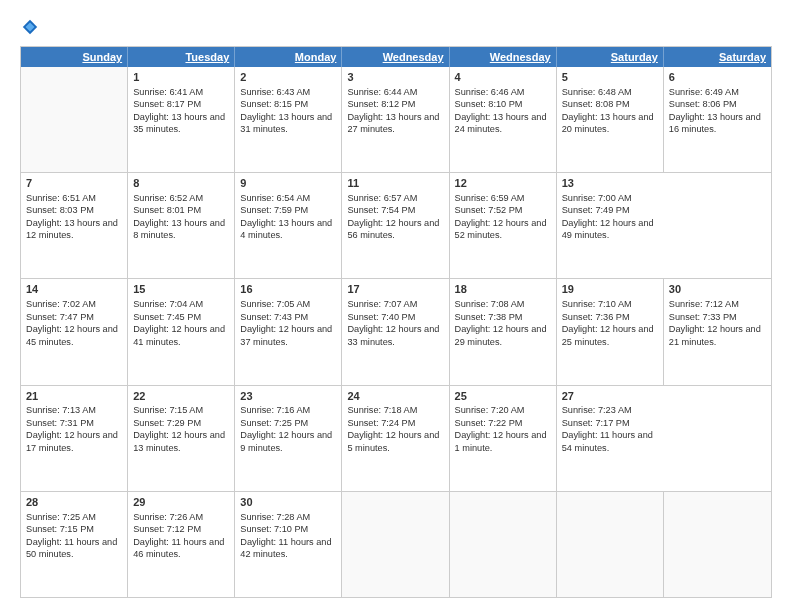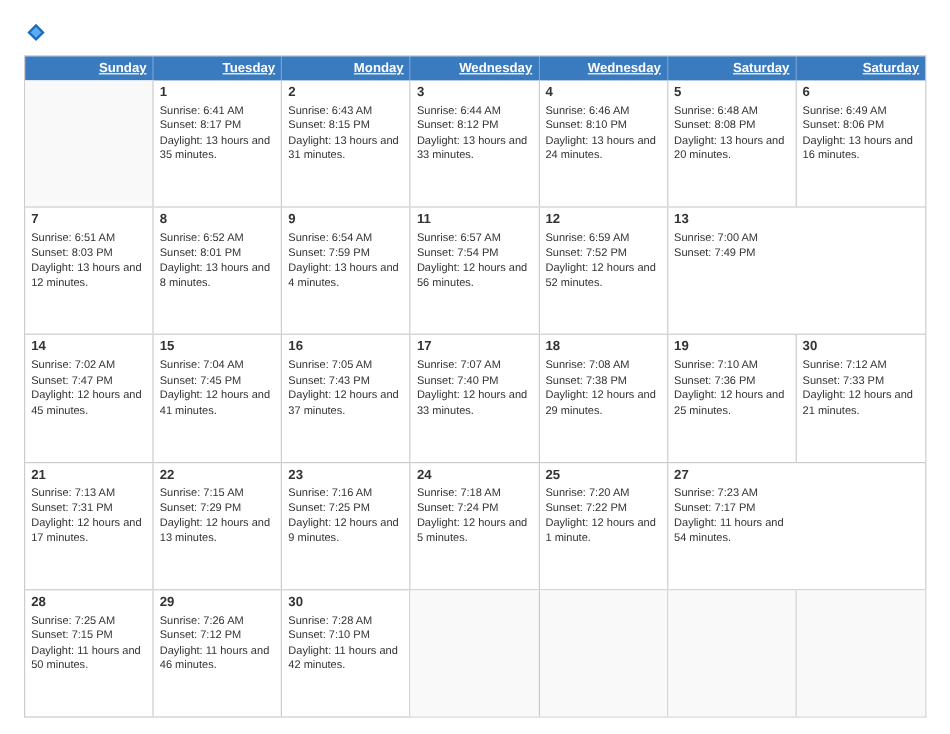--- a/index.html
+++ b/index.html
@@ -137,32 +137,32 @@
         <div class="cal-header-cell">Wednesday</div>
         <div class="cal-header-cell">Wednesday</div>
         <div class="cal-header-cell">Saturday</div>
         <div class="cal-header-cell">Saturday</div>
       </div>
     <div class="cal-body" id="cal-body">
         <div class="cal-row">
           <div class="cal-cell empty"></div>
           <div class="cal-cell"><span class="day-num">1</span><span>Sunrise: 6:41 AM</span><br><span>Sunset: 8:17 PM</span><br><span>Daylight: 13 hours and 35 minutes.</span></div>
           <div class="cal-cell"><span class="day-num">2</span><span>Sunrise: 6:43 AM</span><br><span>Sunset: 8:15 PM</span><br><span>Daylight: 13 hours and 31 minutes.</span></div>
-          <div class="cal-cell"><span class="day-num">3</span><span>Sunrise: 6:44 AM</span><br><span>Sunset: 8:12 PM</span><br><span>Daylight: 13 hours and 33 minutes.</span></div>
+          <div class="cal-cell"><span class="day-num">3</span><span>Sunrise: 6:44 AM</span><br><span>Sunset: 8:12 PM</span><br><span>Daylight: 13 hours and 27 minutes.</span></div>
           <div class="cal-cell"><span class="day-num">4</span><span>Sunrise: 6:46 AM</span><br><span>Sunset: 8:10 PM</span><br><span>Daylight: 13 hours and 24 minutes.</span></div>
           <div class="cal-cell"><span class="day-num">5</span><span>Sunrise: 6:48 AM</span><br><span>Sunset: 8:08 PM</span><br><span>Daylight: 13 hours and 20 minutes.</span></div>
           <div class="cal-cell"><span class="day-num">6</span><span>Sunrise: 6:49 AM</span><br><span>Sunset: 8:06 PM</span><br><span>Daylight: 13 hours and 16 minutes.</span></div>
         </div>
         <div class="cal-row">
           <div class="cal-cell"><span class="day-num">7</span><span>Sunrise: 6:51 AM</span><br><span>Sunset: 8:03 PM</span><br><span>Daylight: 13 hours and 12 minutes.</span></div>
           <div class="cal-cell"><span class="day-num">8</span><span>Sunrise: 6:52 AM</span><br><span>Sunset: 8:01 PM</span><br><span>Daylight: 13 hours and 8 minutes.</span></div>
           <div class="cal-cell"><span class="day-num">9</span><span>Sunrise: 6:54 AM</span><br><span>Sunset: 7:59 PM</span><br><span>Daylight: 13 hours and 4 minutes.</span></div>
           <div class="cal-cell"><span class="day-num">11</span><span>Sunrise: 6:57 AM</span><br><span>Sunset: 7:54 PM</span><br><span>Daylight: 12 hours and 56 minutes.</span></div>
           <div class="cal-cell"><span class="day-num">12</span><span>Sunrise: 6:59 AM</span><br><span>Sunset: 7:52 PM</span><br><span>Daylight: 12 hours and 52 minutes.</span></div>
-          <div class="cal-cell"><span class="day-num">13</span><span>Sunrise: 7:00 AM</span><br><span>Sunset: 7:49 PM</span><br></div>
+          <div class="cal-cell"><span class="day-num">13</span><span>Sunrise: 7:00 AM</span><br><span>Sunset: 7:49 PM</span><br><span>Daylight: 12 hours and 49 minutes.</span></div>
         </div>
         <div class="cal-row">
           <div class="cal-cell"><span class="day-num">14</span><span>Sunrise: 7:02 AM</span><br><span>Sunset: 7:47 PM</span><br><span>Daylight: 12 hours and 45 minutes.</span></div>
           <div class="cal-cell"><span class="day-num">15</span><span>Sunrise: 7:04 AM</span><br><span>Sunset: 7:45 PM</span><br><span>Daylight: 12 hours and 41 minutes.</span></div>
           <div class="cal-cell"><span class="day-num">16</span><span>Sunrise: 7:05 AM</span><br><span>Sunset: 7:43 PM</span><br><span>Daylight: 12 hours and 37 minutes.</span></div>
           <div class="cal-cell"><span class="day-num">17</span><span>Sunrise: 7:07 AM</span><br><span>Sunset: 7:40 PM</span><br><span>Daylight: 12 hours and 33 minutes.</span></div>
           <div class="cal-cell"><span class="day-num">18</span><span>Sunrise: 7:08 AM</span><br><span>Sunset: 7:38 PM</span><br><span>Daylight: 12 hours and 29 minutes.</span></div>
           <div class="cal-cell"><span class="day-num">19</span><span>Sunrise: 7:10 AM</span><br><span>Sunset: 7:36 PM</span><br><span>Daylight: 12 hours and 25 minutes.</span></div>
           <div class="cal-cell"><span class="day-num">30</span><span>Sunrise: 7:12 AM</span><br><span>Sunset: 7:33 PM</span><br><span>Daylight: 12 hours and 21 minutes.</span></div>
         </div>

